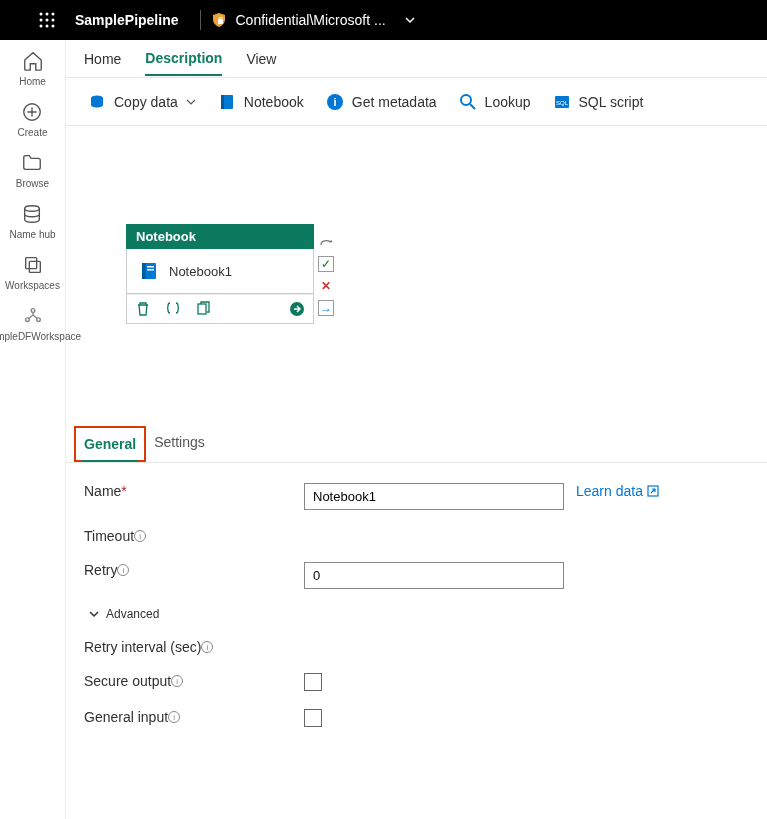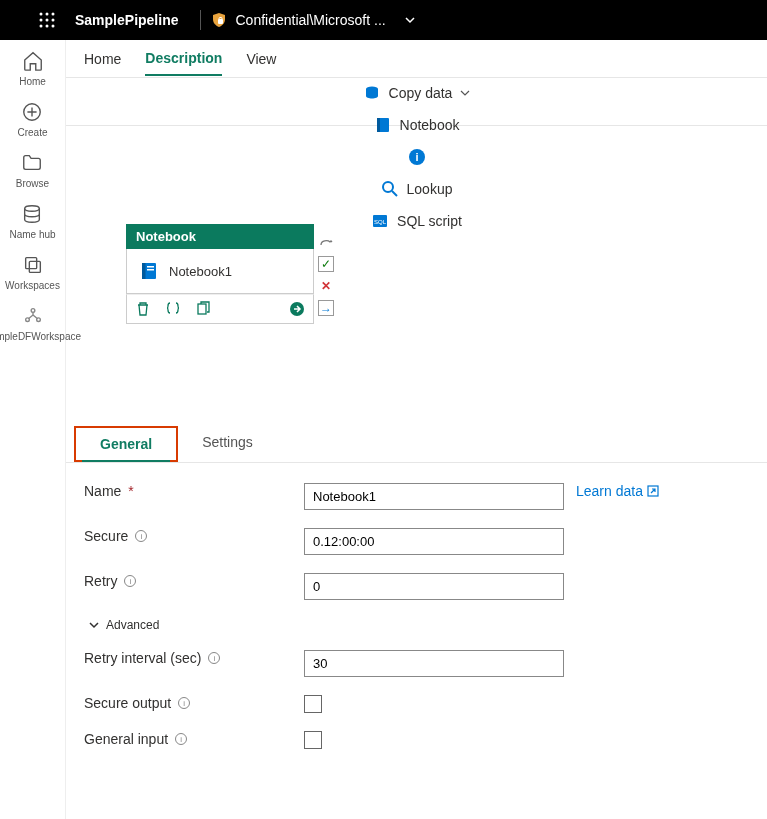--- a/index.html
+++ b/index.html
@@ -24,21 +24,21 @@
 
 
 .main { position: absolute; top: 40px; left: 66px; right: 0; bottom: 0; display: flex; flex-direction: column; }
 
 
 .page-tabs { height: 38px; border-bottom: 1px solid #e6e6e6; display: flex; align-items: center; gap: 24px; padding: 0 18px; }
 .page-tab { font-size: 14px; color: #323130; padding: 8px 0; cursor: pointer; }
 .page-tab.active { color: #107c62; border-bottom: 2px solid #107c62; font-weight: 600; }
 
 
-.toolbar { height: 48px; border-bottom: 1px solid #e6e6e6; display: flex; align-items: center; padding: 0 12px; gap: 2px; flex-direction: column; }
+.toolbar { height: 48px; border-bottom: 1px solid #e6e6e6; display: flex; align-items: center; padding: 0 12px; gap: 2px; }
 .tool { display: flex; align-items: center; gap: 8px; padding: 6px 10px; cursor: pointer; color: #323130; font-size: 14px; }
 .tool-icon { width: 18px; height: 18px; display: inline-flex; align-items: center; justify-content: center; }
 
 
 .canvas { flex: 0 0 300px; position: relative; }
 .activity-node { position: absolute; left: 60px; top: 98px; width: 188px; }
 .node-header { background: #0b7a5e; color: #fff; padding: 5px 10px; font-weight: 600; font-size: 13px; }
 .node-body { border: 1px solid #ccc; border-top: none; padding: 12px; display: flex; align-items: center; gap: 10px; background: #fff; }
 .nb-icon { width: 20px; height: 20px; }
 .node-footer { border: 1px solid #ccc; border-top: 1px solid #eee; padding: 6px 8px; display: flex; align-items: center; gap: 14px; background: #fff; }
@@ -46,28 +46,28 @@
 .action-icon { width: 16px; height: 16px; cursor: pointer; }
 .side-badges { position: absolute; left: 252px; top: 108px; display: flex; flex-direction: column; gap: 6px; }
 .badge { width: 16px; height: 16px; display: flex; align-items: center; justify-content: center; font-size: 12px; }
 .badge.check { border: 1px solid #999; color: #107c10; }
 .badge.x { color: #d13438; font-weight: bold; }
 .badge.arrow { border: 1px solid #999; color: #0078d4; }
 .badge.curved { width:16px; height:16px; }
 
 
 .prop-tabs { display: flex; gap: 0; padding-left: 8px; border-bottom: 1px solid #e6e6e6; }
-.prop-tab { padding: 8px 24px; font-size: 14px; color: #555; cursor: pointer; }
+.prop-tab { padding: 8px 8px; font-size: 14px; color: #555; cursor: pointer; }
 .prop-tab.active { border: 2px solid #d83b01; color: #107c62; font-weight: 600; position: relative; }
 .prop-tab.active::after { content:""; position:absolute; left:6px; right:6px; bottom:-2px; height:2px; background:#107c62; }
 
 
 .form { padding: 20px 18px; display: flex; flex-direction: column; gap: 18px; overflow-y: auto; }
 .form-row { display: flex; align-items: flex-start; }
-.form-label { width: 220px; font-size: 14px; color: #323130; display:flex; align-items:center; gap:7px; }
+.form-label { width: 220px; font-size: 14px; color: #323130; display:flex; align-items:center; gap:0; }
 .form-label .req { color: #a4262c; }
 .info-icon { width: 12px; height: 12px; border: 1px solid #888; border-radius: 50%; display:inline-flex; align-items:center; justify-content:center; font-size:8px; color:#888; cursor: default; }
 .form-input { width: 260px; padding: 5px 8px; border: 1px solid #888; font-size: 13px; }
 textarea.form-input { height: 56px; resize: both; }
 .learn-more { margin-left: 12px; color: #0078d4; font-size: 14px; cursor:pointer; display:inline-flex; align-items:center; gap:4px; }
 .adv-toggle { margin-left: 4px; display:flex; align-items:center; gap:6px; cursor:pointer; font-size:12px; }
 .checkbox { width: 18px; height: 18px; border: 1px solid #666; cursor:pointer; }
 </style>
 </head>
 <body>
@@ -176,20 +176,21 @@
         </span>
       <span>Notebook</span>
     </div>
     <div class="tool">
       <span class="tool-icon">
           <svg width="18" height="18" viewBox="0 0 18 18">
             <circle cx="9" cy="9" r="8" fill="#0078d4"></circle>
             <text x="9" y="13" text-anchor="middle" fill="#fff" font-size="11" font-weight="bold">i</text>
           </svg>
         </span>
+      <span>Get metadata</span>
     </div>
     <div class="tool">
       <span class="tool-icon">
           <svg width="18" height="18" viewBox="0 0 18 18" fill="none" stroke="#0078d4" stroke-width="2">
             <circle cx="7" cy="7" r="5"></circle>
             <path d="M11 11l5 5"></path>
           </svg>
         </span>
       <span>Lookup</span>
     </div>
@@ -259,44 +260,42 @@
       <a class="learn-more">
         <span>Learn data</span>
         <svg width="12" height="12" viewBox="0 0 12 12" fill="none" stroke="#0078d4" stroke-width="1.2">
             <rect x="1" y="1" width="10" height="10"></rect>
             <path d="M4 8l4-4M5 4h3v3"></path>
           </svg>
       </a>
     </div>
     <div class="form-row">
       <div class="form-label">
-          <span>Secure</span> 
-          <span class="info-icon">i</span>
-        </div>
-      <input class="form-input" value="0.12:00:00" style="">
+          <span>Timeout</span> 
+          <span class="info-icon">i</span>
+        </div>
     </div>
     <div class="form-row">
       <div class="form-label">
           <span>Retry</span> 
           <span class="info-icon">i</span>
         </div>
       <input class="form-input" value="0" style="">
     </div>
     <div class="adv-toggle">
       <svg width="12" height="12" viewBox="0 0 12 12">
           <path d="M2 4l4 4 4-4" stroke="#323130" fill="none" stroke-width="1.5"></path>
         </svg>
       <span>Advanced</span>
     </div>
     <div class="form-row">
       <div class="form-label">
           <span>Retry interval (sec)</span> 
           <span class="info-icon">i</span>
         </div>
-      <input class="form-input" value="30" style="">
     </div>
     <div class="form-row">
       <div class="form-label">
           <span>Secure output</span> 
           <span class="info-icon">i</span>
         </div>
       <div class="checkbox"></div>
     </div>
     <div class="form-row">
       <div class="form-label">

